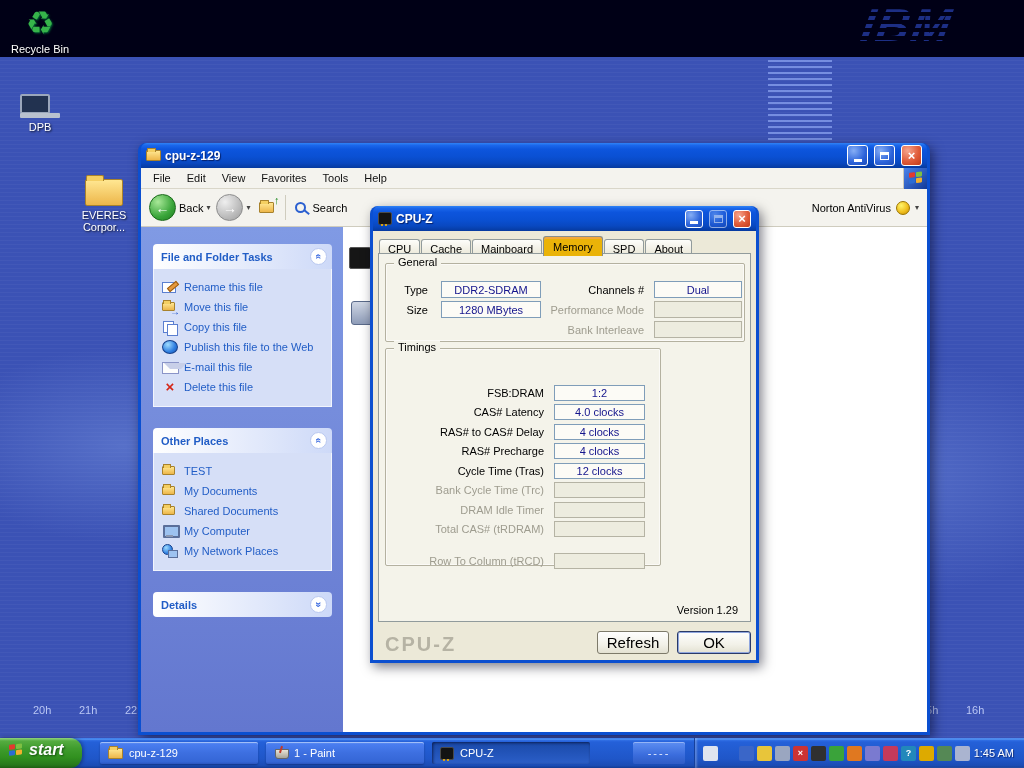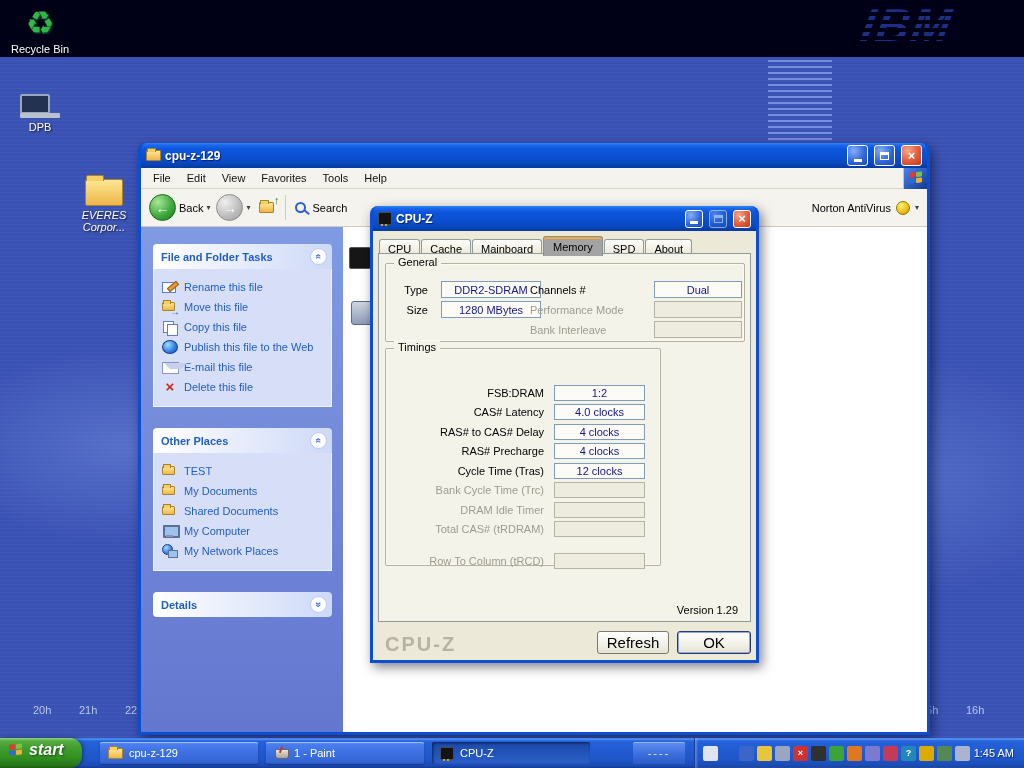--- a/index.html
+++ b/index.html
@@ -143,38 +143,38 @@
   .picon2 { position:absolute; left:8px; top:74px; width:24px; height:24px;
     background:linear-gradient(#cfd6e4,#8e9cb8); border:1px solid #5a6a8a; border-radius:3px; }
 
   
   #cpuz { left:370px; top:206px; width:389px; height:457px; z-index:20; }
   .dlg-body { position:relative; height:429px; background:#ece9d8; }
   .tabs { position:absolute; left:6px; top:5px; display:flex; align-items:flex-end; }
   .tab { padding:3px 8px 2px; background:linear-gradient(#fdfdfa,#e8e5d4); border:1px solid #919b9c;
     border-bottom:none; border-radius:3px 3px 0 0; margin-right:1px; position:relative; top:1px;
     color:#000; cursor:pointer; }
-  .tab.active { padding:4px 9px 3px; top:0; background:#a3a3a3; border-color:#888f90;
+  .tab.active { padding:4px 9px 3px; top:0; background:#eab308; border-color:#888f90;
     box-shadow:inset 0 2px 0 #f3a93c; z-index:2; }
   .tabpage { position:absolute; left:5px; top:22px; width:373px; height:369px;
     background:#f4f3ea; border:1px solid #919b9c; }
   .group { position:absolute; border:1px solid #b4b1a0; border-radius:2px;
     box-shadow:inset 0 0 0 1px rgba(255,255,255,.6); }
   .group-label { position:absolute; top:-8px; left:8px; background:#f4f3ea; padding:0 4px; color:#000; }
   .g-general { left:6px; top:9px; width:360px; height:79px; }
   .g-timings { left:6px; top:94px; width:276px; height:218px; }
   .grow, .trow { position:absolute; left:0; right:0; height:17px; }
   .lbl { position:absolute; line-height:17px; color:#000; white-space:nowrap; }
   .field { position:absolute; height:17px; background:#fcfbf6; border:1px solid #7f9db9;
     color:#14148c; display:flex; align-items:center; justify-content:center; white-space:nowrap; }
   .dis { color:#9e9c8f; }
   .field.dis { background:#edecdf; border-color:#b5b3a4; color:#9e9c8f; }
   .gl-type { left:8px; top:0; width:34px; text-align:right; }
   .gf-left { left:55px; width:100px; top:-1px; }
-  .gl-right { left:144px; top:0; width:114px; }
+  .gl-right { left:144px; top:0; width:114px; text-align:right; }
   .gf-right { left:268px; width:88px; top:-1px; }
   .gr1 { top:18px; } .gr2 { top:38px; } .gr3 { top:58px; }
   .tlbl { left:6px; width:152px; text-align:right; top:0; }
   .tfld { left:168px; width:91px; top:0; height:16px; }
   .tr0{top:16px}.tr1{top:36px}.tr2{top:55px}.tr3{top:75px}.tr4{top:94px}
   .tr5{top:114px}.tr6{top:133px}.tr7{top:153px}.tr8{top:172px}.tr9{top:204px}
   .version { position:absolute; right:12px; bottom:5px; color:#000; }
   .watermark { position:absolute; left:12px; top:402px; font-size:20px; font-weight:bold;
     letter-spacing:2px; color:#b6b3a4; }
   .xpbtn { position:absolute; top:400px; height:23px; font-family:"Liberation Sans",sans-serif;
@@ -238,21 +238,21 @@
   </div>
   <div class="dicon" style="left:2px; top:80px;">
     <div class="img">
       <div>
           <div class="laptop-screen"></div>
           <div class="laptop-base"></div>
         </div>
     </div>
     <div>DPB</div>
   </div>
-  <div class="dicon" style="left:69px; top:168px; width:70px;font-style:italic;">
+  <div class="dicon" style="left:69px; top:168px; width:70px;">
     <div class="img">
         <div class="folder-big"></div>
       </div>
     <div>EVERES Corpor...</div>
   </div>
 </div>
 
 <div class="xp-frame" id="explorer">
   <div class="titlebar">
     <span class="folder-sm"></span>

